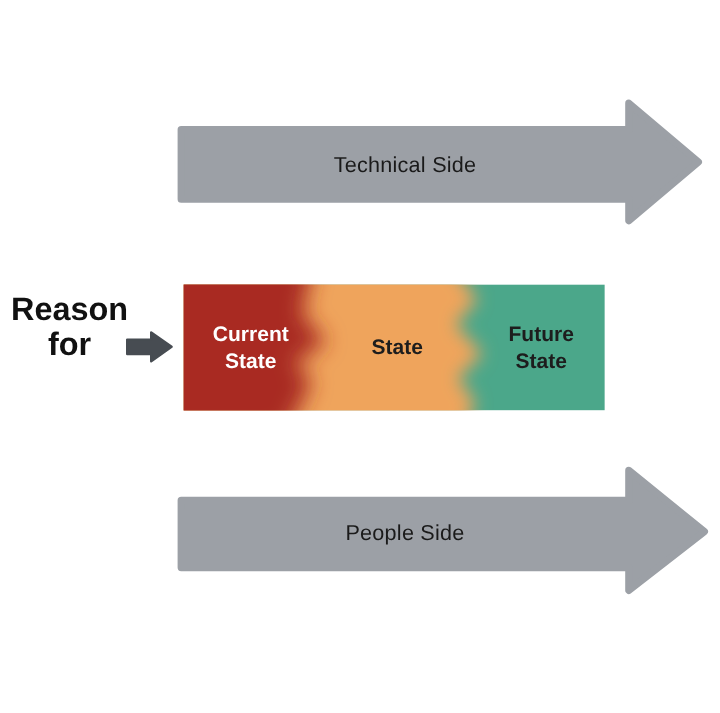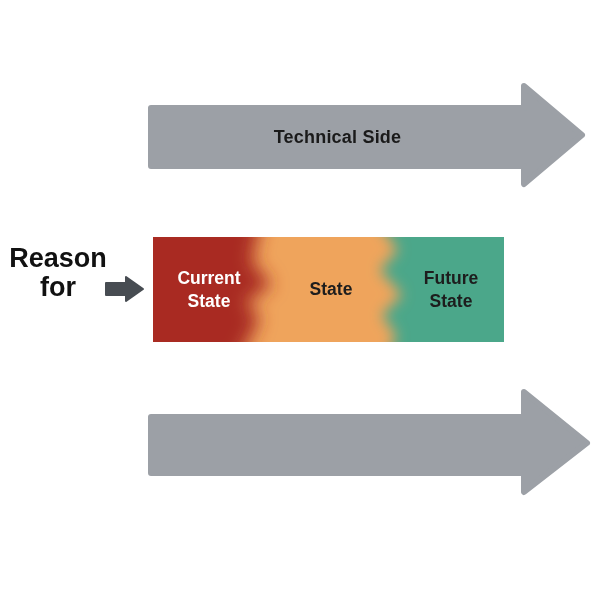--- a/index.html
+++ b/index.html
@@ -26,21 +26,21 @@
     align-items: center;
     justify-content: center;
     text-align: center;
     pointer-events: none;
   }
   .arrow-label {
     left: 148px;
     width: 379px;
     height: 64px;
     font-size: 18px;
-    font-weight: 700;
+    font-weight: 400;
     letter-spacing: 0.2px;
   }
   #technical-label { top: 105px; }
   #people-label    { top: 413px; height: 63px; }
   .reason-label {
     left: 4px;
     top: 244px;
     width: 108px;
     font-size: 27px;
     line-height: 29px;
@@ -85,20 +85,21 @@
       <rect x="153" y="237" width="351" height="105" fill="#4BA78A"></rect>
       <path filter="url(#blur-orange)" d="M133 217 H374 L398 250 L380 270 L402 295 L382 315 L396 335 L386 362 H133 Z" fill="#EFA45B"></path>
       <path filter="url(#blur-red)" d="M133 217 H262 L252 262 L272 285 L246 302 L260 318 L238 362 H133 Z" fill="#A92B24"></path>
     </g>
 
     <path d="M106 283 H126 V277 L143 289 L126 301 V295 H106 Z" stroke-width="2" stroke-linejoin="round" fill="#474C52" stroke="#474C52"></path>
   </svg>
 
   <div class="label arrow-label" id="technical-label" style="color: rgb(26, 26, 26);">Technical Side</div>
 
+  <div class="label arrow-label" id="people-label" style="color: rgb(26, 26, 26);">People Side</div>
 
   <div class="label reason-label" style="color: rgb(17, 17, 17);">
     <div>Reason</div>
     <div>for</div>
   </div>
 
   <div class="label state-label" id="current-label" style="color: rgb(255, 255, 255);">
     <div>Current</div>
     <div>State</div>
   </div>

